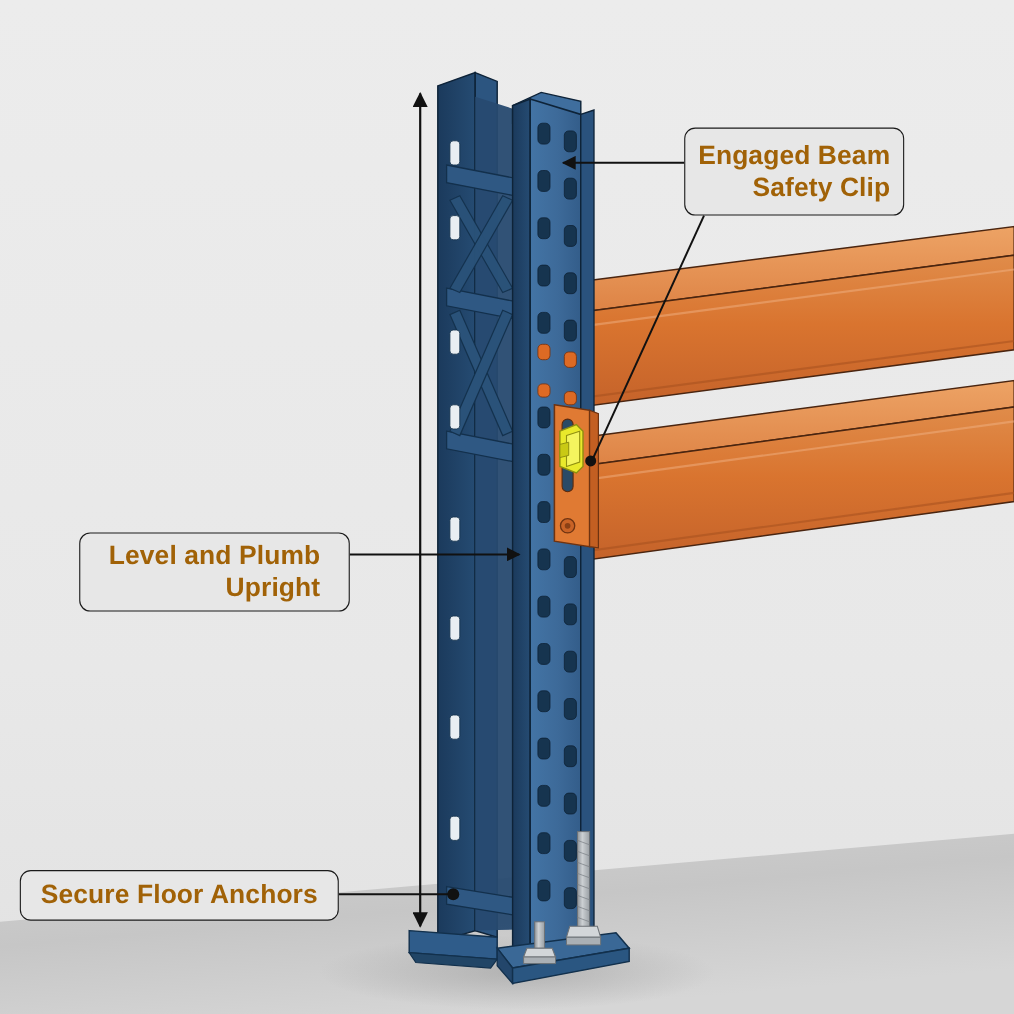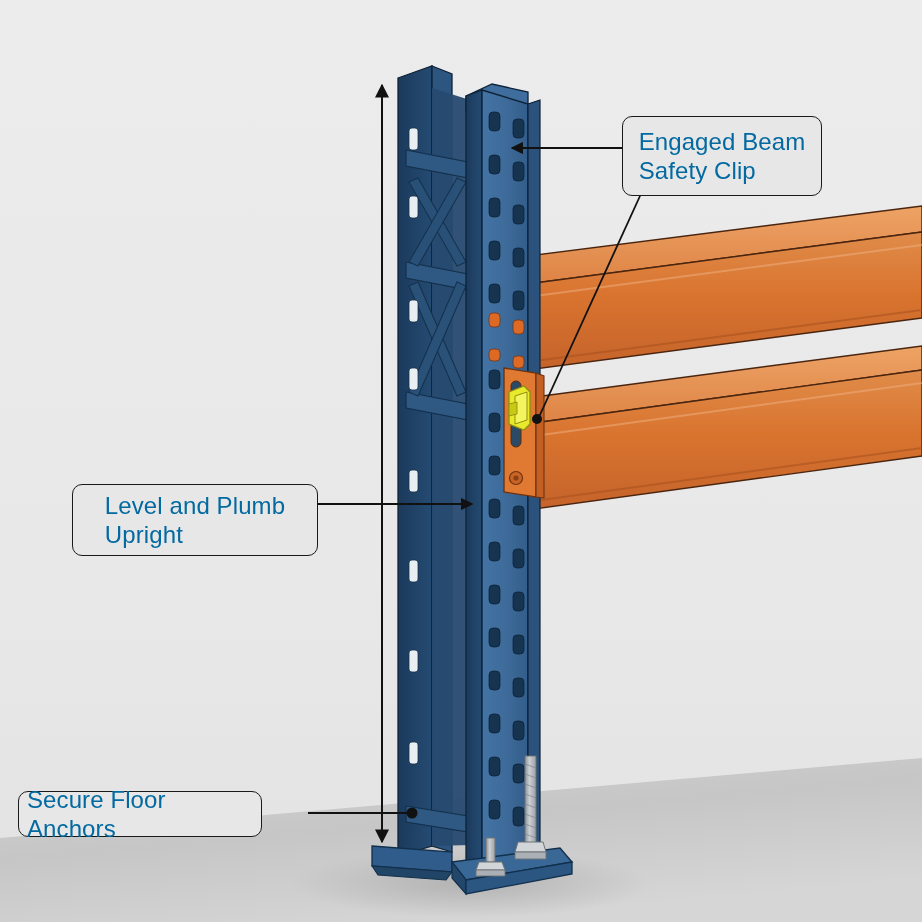--- a/index.html
+++ b/index.html
@@ -7,32 +7,32 @@
     position:relative;width:922px;height:922px;overflow:hidden;
     font-family:"Liberation Sans", sans-serif;
     background:#eaeaea;
   }
   #stage svg{position:absolute;left:0;top:0;}
   .callout{
     position:absolute;
     background:#e7e7e7;
     border:1.6px solid #1a1a1a;
     border-radius:10px;
-    color:#0369a1;
-    font-weight:400;
-    text-align:left;
+    color:#a16207;
+    font-weight:700;
+    text-align:right;
     line-height:1.22;
     letter-spacing:.1px;
     box-sizing:border-box;
     display:flex;align-items:center;justify-content:center;
     white-space:pre-line;
   }
   #co-clip{left:622px;top:116px;width:200px;height:80px;font-size:24px;padding:4px 10px;}
   #co-upright{left:72px;top:484px;width:246px;height:72px;font-size:24px;padding:4px 15px;}
-  #co-anchors{left:18px;top:791px;width:244px;height:46px;font-size:24px;padding:2px 8px;}
+  #co-anchors{left:18px;top:791px;width:290px;height:46px;font-size:24px;padding:2px 8px;}
 </style>
 </head>
 <body>
 
 <div id="stage">
 
   <svg width="922" height="922" viewBox="0 0 922 922">
     <defs>
       <linearGradient id="bgGrad" x1="0" y1="0" x2="0" y2="1">
         <stop offset="0" stop-color="#ececec"></stop>

